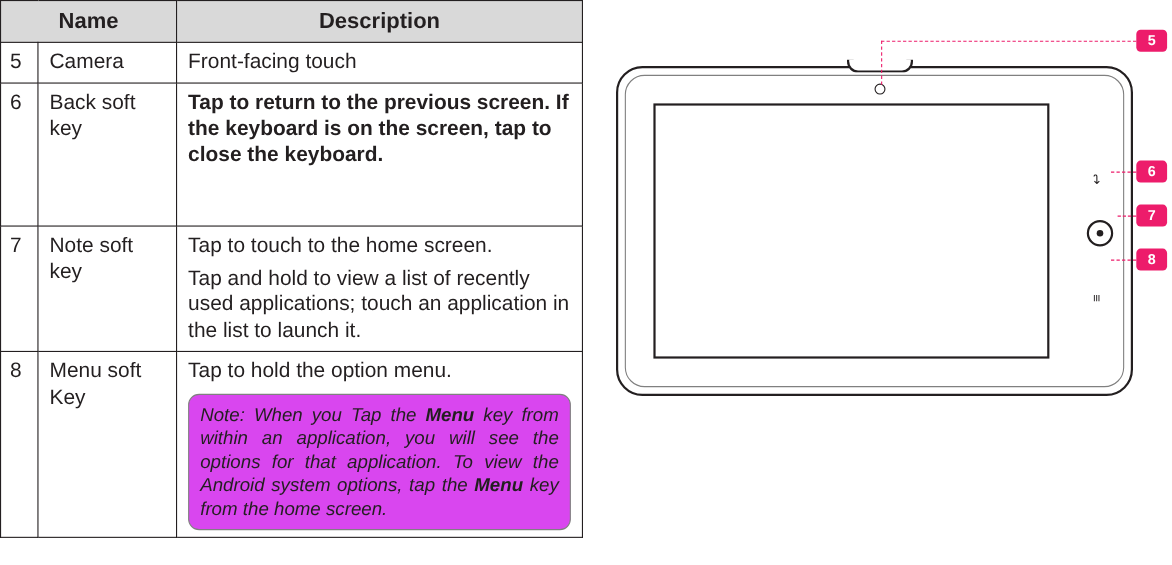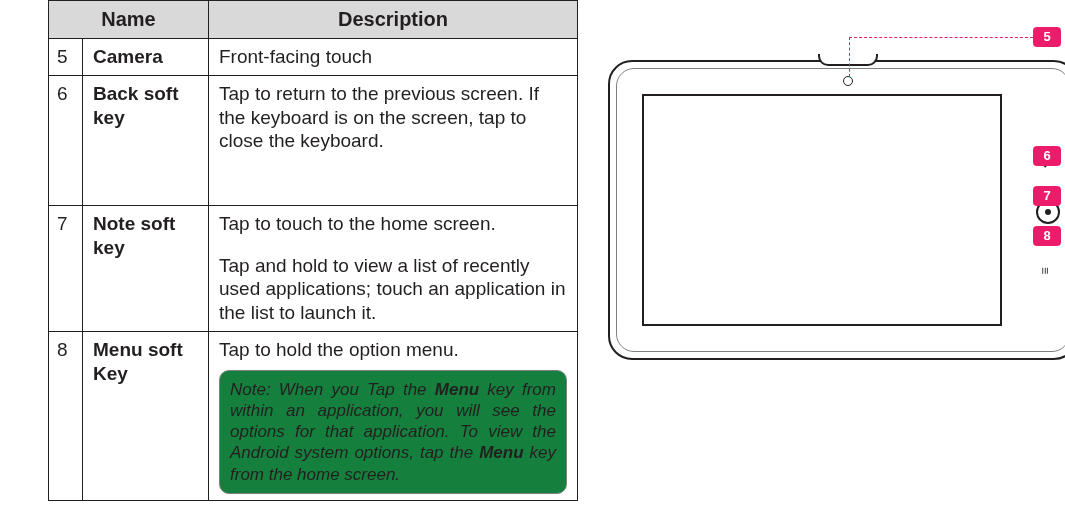--- a/index.html
+++ b/index.html
@@ -4,21 +4,21 @@
 <style>
   * { box-sizing: border-box; }
   html, body { margin:0; padding:0; }
   body {
     width:1065px; height:514px;
     font-family: "Myriad Pro", "Segoe UI", Arial, sans-serif;
     color:#231f20;
     position:relative;
     background:#fff;
   }
-  .page { display:flex; width:100%; height:100%;padding-left:48px; }
+  .page { display:flex; width:100%; height:100%; }
   .left { width:530px; padding:0; }
   .right { flex:1; position:relative; }
 
   table.desc {
     border-collapse:collapse;
     width:100%;
     font-size:19px;
     line-height:1.25;
   }
   table.desc th {
@@ -29,27 +29,27 @@
     border:1px solid #231f20;
     font-size:20px;
   }
   table.desc td {
     border:1px solid #231f20;
     padding:6px 10px;
     vertical-align:top;
   }
   table.desc td.num { width:34px; text-align:left; padding:6px 8px; }
   table.desc td.name { width:126px; }
-  table.desc td.name .bold { font-weight:700; }
-  table.desc td.name .light { font-weight:700; }
-  .para + .para { margin-top:18px; }
+  table.desc td.name .bold { font-weight:400; }
+  table.desc td.name .light { font-weight:400; }
+  .para + .para { margin-top:6px; }
 
   .note-box {
     margin-top:8px;
-    background:#15803d;
+    background:#d946ef;
     border:1px solid #808080;
     border-radius:10px;
     padding:8px 10px;
     font-style:italic;
     font-size:17px;
     line-height:1.25;
     text-align:justify;
   }
   .note-box .bold { font-weight:700; }
 
@@ -130,21 +130,21 @@
         <tr>
           <td class="num">5</td>
           <td class="name"><span class="bold"></span><span class="light">Camera</span></td>
           <td>
               <div class="para">Front-facing touch</div>
             </td>
         </tr>
         <tr>
           <td class="num">6</td>
           <td class="name"><span class="bold">Back</span><span class="light"> soft key</span></td>
-          <td style="height:130px;">
+          <td style="height:130px;font-weight:bold;">
               <div class="para">Tap to return to the previous screen. If the keyboard is on the screen, tap to close the keyboard.</div>
             </td>
         </tr>
         <tr>
           <td class="num">7</td>
           <td class="name"><span class="bold">Note</span><span class="light"> soft key</span></td>
           <td>
             <div class="para">Tap to touch to the home screen.</div>
             <div class="para">Tap and hold to view a list of recently used applications; touch an application in the list to launch it.</div>
           </td>

